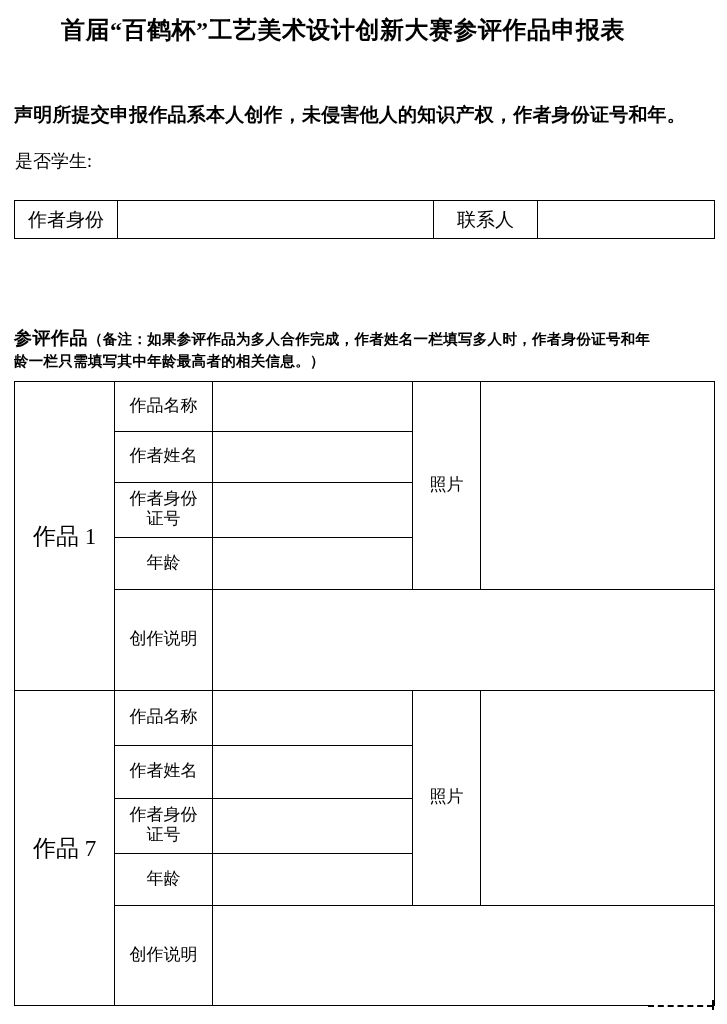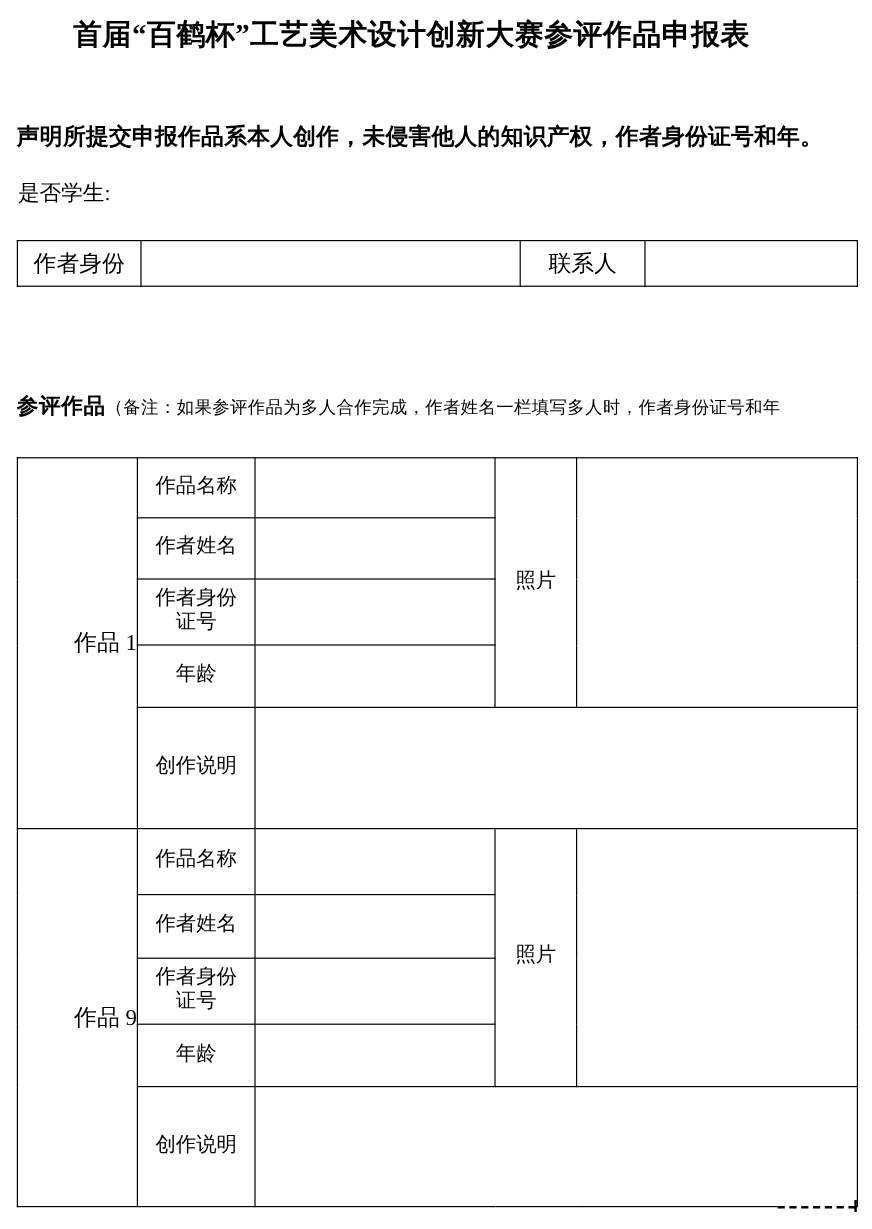--- a/index.html
+++ b/index.html
@@ -22,25 +22,25 @@
 
   table { border-collapse:collapse; table-layout:fixed; }
   td { border:1px solid #000; padding:0; vertical-align:middle; overflow:hidden; }
 
   .contact-table { top:200px; left:14px; width:700px; }
   .contact-table td { height:38px; }
   .contact-table .label-cell { text-align:center; font-size:19px; }
 
   .entries-head { top:328px; left:14px; width:708px; line-height:21px; white-space:nowrap; }
   .entries-heading { font-size:18px; font-weight:bold; letter-spacing:0.5px;text-align:center; }
-  .entries-note { font-size:14.5px; font-weight:normal; letter-spacing:0.3px; }
+  .entries-note { font-size:14.5px; font-weight:bold; letter-spacing:0.3px; }
 
   .works-table { top:381px; left:14px; width:700px; }
   .works-table .flabel { text-align:center; font-size:17px; line-height:20px;font-family:Liberation Mono, monospace; }
-  .works-table .work-label { text-align:right; font-size:19px; }
+  .works-table .work-label { text-align:center; font-size:23px; }
   .input-cell { background:#fff; }
 
   .dash-patch {
     left:648px; top:1000px; width:65px; height:7px;
     background:#fff; border-bottom:2px dashed #000;
   }
   .edge-stub { left:712px; top:1000px; width:2px; height:10px; background:#000; }
 </style>
 </head>
 <body>
@@ -63,20 +63,21 @@
     <td class="label-cell">作者身份</td>
     <td class="input-cell"></td>
     <td class="label-cell">联系人</td>
     <td class="input-cell"></td>
   </tr>
 </tbody>
   </table>
 
 <div class="abs entries-head">
   <span class="entries-heading">参评作品</span><span class="entries-note">（备注：如果参评作品为多人合作完成，作者姓名一栏填写多人时，作者身份证号和年</span><br>
+  <span class="entries-note">龄一栏只需填写其中年龄最高者的相关信息。）</span>
 </div>
 
 <table class="abs works-table">
   <colgroup>
     <col style="width:100px">
       <col style="width:98px">
       <col style="width:200px">
       <col style="width:68px">
       <col style="width:234px">
   </colgroup>
@@ -103,21 +104,21 @@
   <tr style="height:52px">
     <td class="flabel">年龄</td>
     <td class="input-cell"></td>
   </tr>
   <tr style="height:101px">
     <td class="flabel">创作说明</td>
     <td class="input-cell" colspan="3"></td>
   </tr>
 
   <tr style="height:55px">
-    <td class="work-label" rowspan="5">作品 9</td>
+    <td class="work-label" rowspan="5">作品 7</td>
     <td class="flabel">作品名称</td>
     <td class="input-cell"></td>
     <td class="flabel" rowspan="4">照片</td>
     <td class="input-cell" rowspan="4"></td>
   </tr>
   <tr style="height:53px">
     <td class="flabel">作者姓名</td>
     <td class="input-cell"></td>
   </tr>
   <tr style="height:55px">

